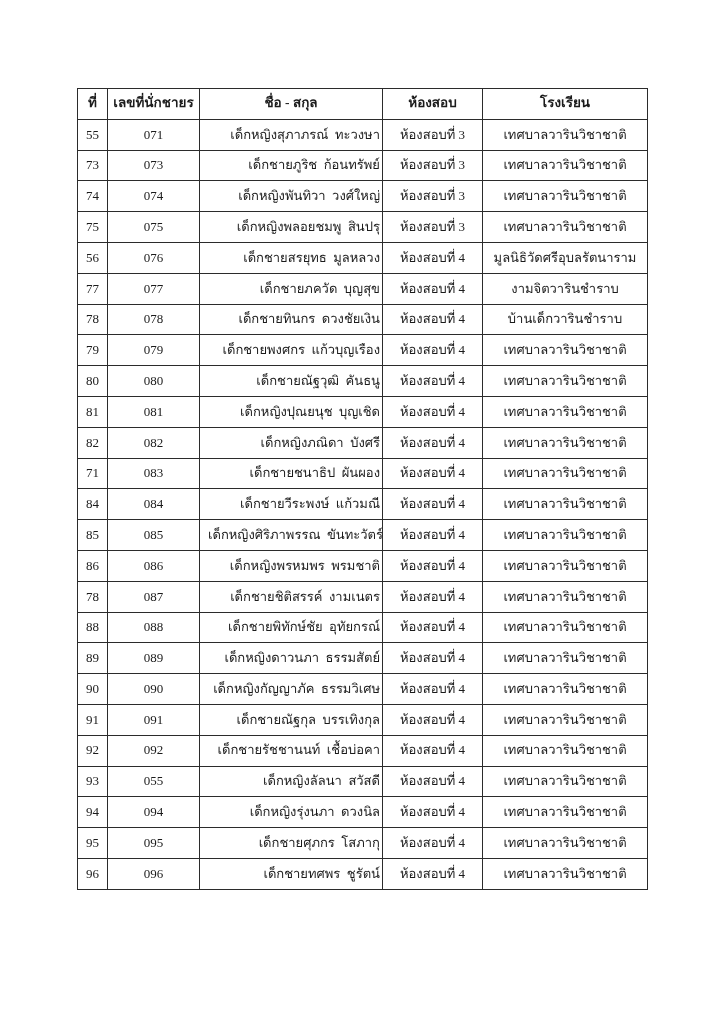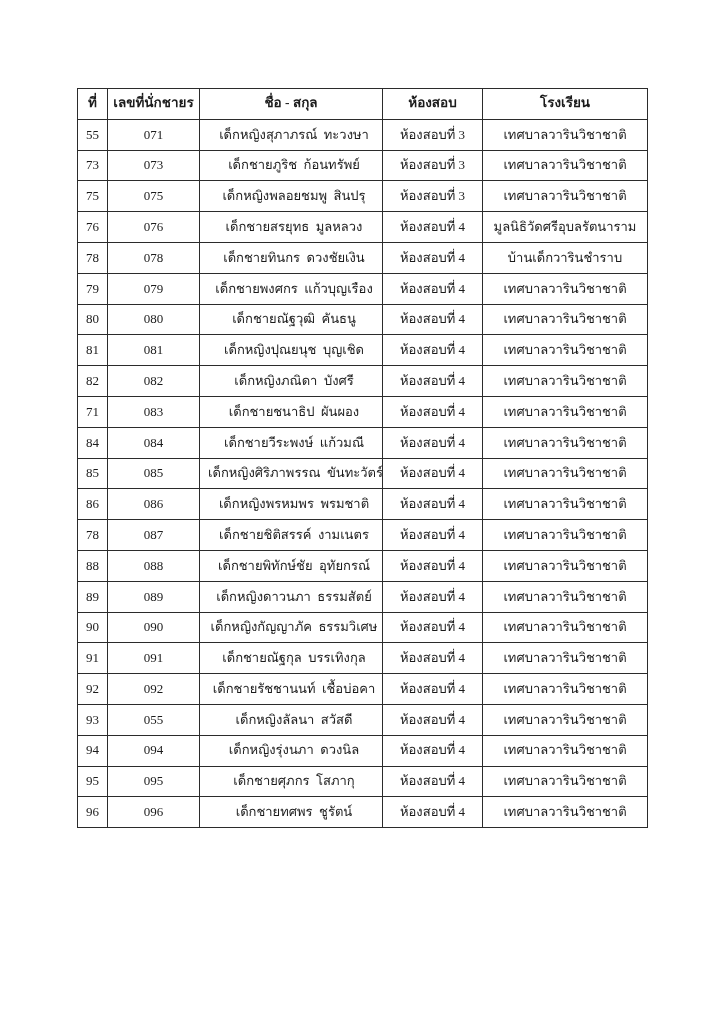--- a/index.html
+++ b/index.html
@@ -35,21 +35,21 @@
     text-align: center;
     vertical-align: middle;
     overflow: hidden;
     white-space: pre;
   }
   table.exam-table th {
     font-weight: bold;
     font-size: 13.5px;
   }
   table.exam-table td.cell-name {
-    text-align: center;
+    text-align: right;
     padding-left: 8px;
   }
   col.c-no     { width: 30px; }
   col.c-seat   { width: 92px; }
   col.c-name   { width: 183px; }
   col.c-room   { width: 100px; }
   col.c-school { width: 165px; }
 </style>
 </head>
 <body>
@@ -81,32 +81,46 @@
           <td class="cell-school">เทศบาลวารินวิชาชาติ</td>
         </tr>
         <tr>
           <td class="cell-no">73</td>
           <td class="cell-seat">073</td>
           <td class="cell-name">เด็กชายภูริช  ก้อนทรัพย์</td>
           <td class="cell-room">ห้องสอบที่ 3</td>
           <td class="cell-school">เทศบาลวารินวิชาชาติ</td>
         </tr>
         <tr>
+          <td class="cell-no">74</td>
+          <td class="cell-seat">074</td>
+          <td class="cell-name">เด็กหญิงพันทิวา  วงศ์ใหญ่</td>
+          <td class="cell-room">ห้องสอบที่ 3</td>
+          <td class="cell-school">เทศบาลวารินวิชาชาติ</td>
+        </tr>
+        <tr>
           <td class="cell-no">75</td>
           <td class="cell-seat">075</td>
           <td class="cell-name">เด็กหญิงพลอยชมพู  สินปรุ</td>
           <td class="cell-room">ห้องสอบที่ 3</td>
           <td class="cell-school">เทศบาลวารินวิชาชาติ</td>
         </tr>
         <tr>
-          <td class="cell-no">76</td>
+          <td class="cell-no">56</td>
           <td class="cell-seat">076</td>
           <td class="cell-name">เด็กชายสรยุทธ  มูลหลวง</td>
           <td class="cell-room">ห้องสอบที่ 4</td>
           <td class="cell-school">มูลนิธิวัดศรีอุบลรัตนาราม</td>
+        </tr>
+        <tr>
+          <td class="cell-no">77</td>
+          <td class="cell-seat">077</td>
+          <td class="cell-name">เด็กชายภควัด  บุญสุข</td>
+          <td class="cell-room">ห้องสอบที่ 4</td>
+          <td class="cell-school">งามจิตวารินชำราบ</td>
         </tr>
         <tr>
           <td class="cell-no">78</td>
           <td class="cell-seat">078</td>
           <td class="cell-name">เด็กชายทินกร  ดวงชัยเงิน</td>
           <td class="cell-room">ห้องสอบที่ 4</td>
           <td class="cell-school">บ้านเด็กวารินชำราบ</td>
         </tr>
         <tr>
           <td class="cell-no">79</td>

